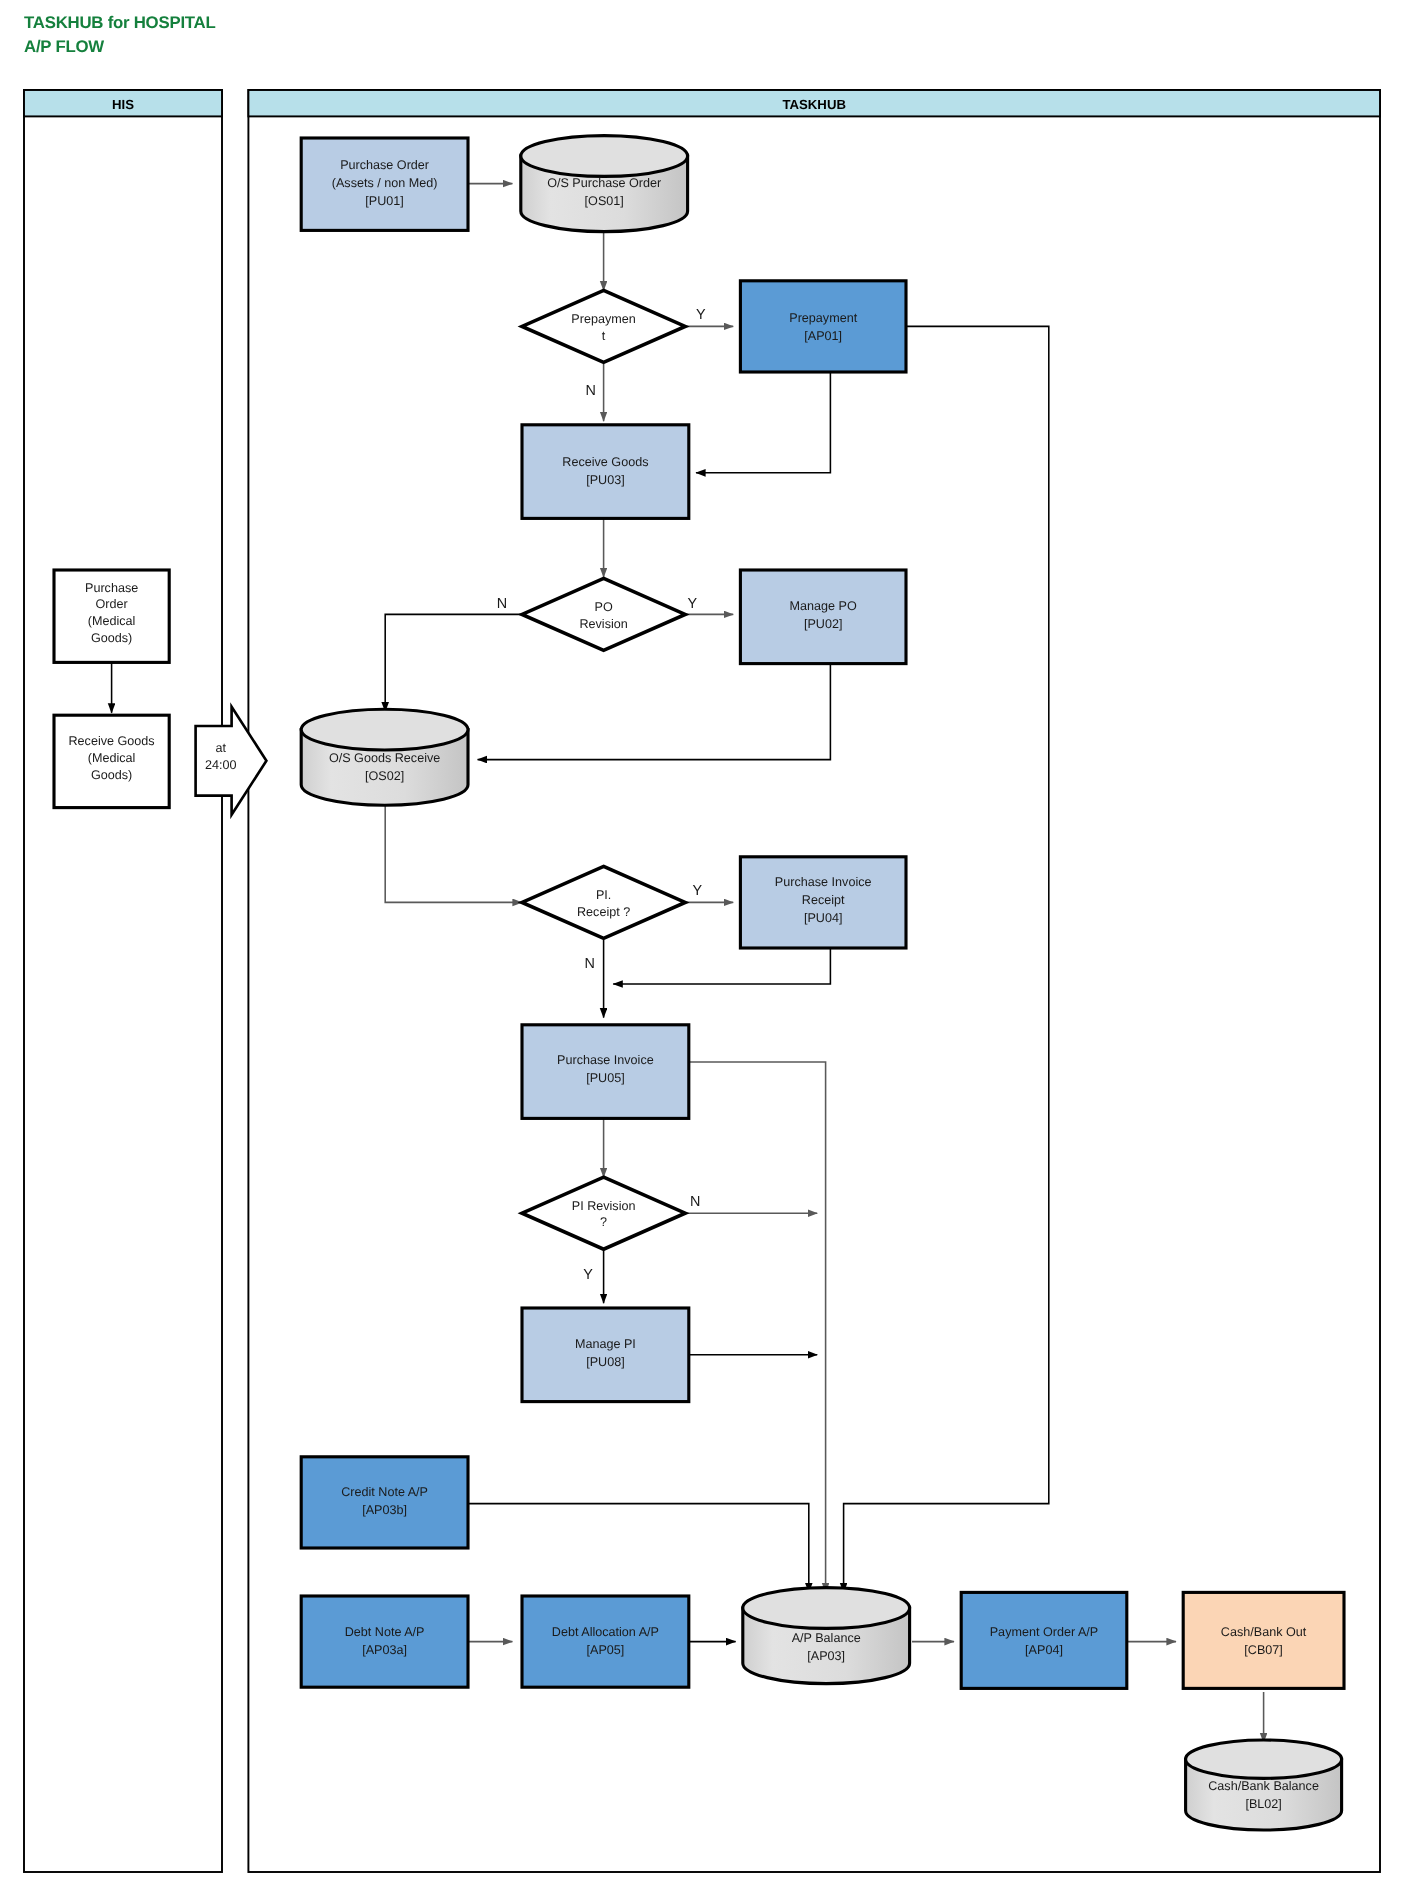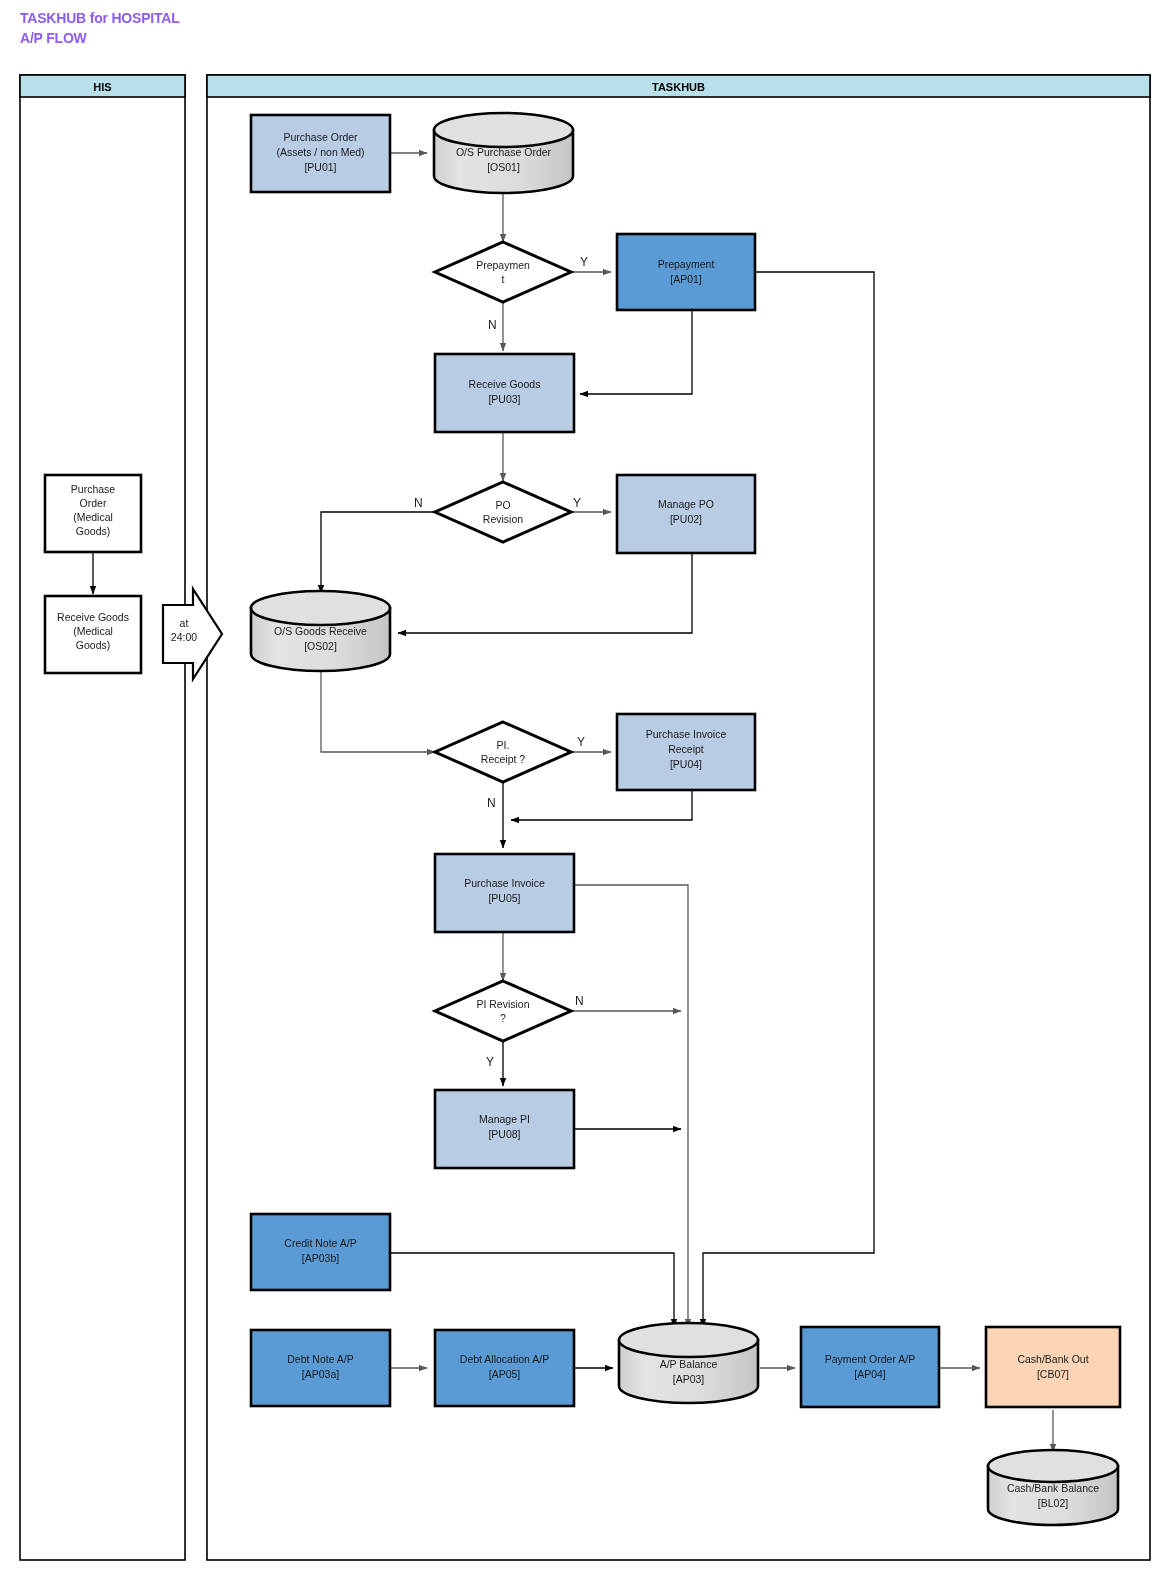--- a/index.html
+++ b/index.html
@@ -1,19 +1,19 @@
 <!DOCTYPE html>
 <html><head>
 <meta charset="utf-8">
 <style>
   html,body{margin:0;padding:0;background:#ffffff;}
   body{width:1174px;height:1576px;position:relative;
        font-family:"Liberation Sans","DejaVu Sans",sans-serif;}
   #title{position:absolute;left:20px;top:8px;font-size:14px;font-weight:bold;
-         color:#8b5cf6;line-height:1.45;letter-spacing:-0.2px;}
+         color:#15803d;line-height:1.45;letter-spacing:-0.2px;}
   #canvas{position:absolute;left:0;top:0;}
   .nodeText{font-size:10.5px;fill:#1a1a1a;}
   .laneText{font-size:11px;font-weight:bold;fill:#000;}
   .yn{font-size:12px;fill:#1a1a1a;}
 </style>
 </head>
 <body>
 
 <div id="title">
   <div>TASKHUB for HOSPITAL</div>

